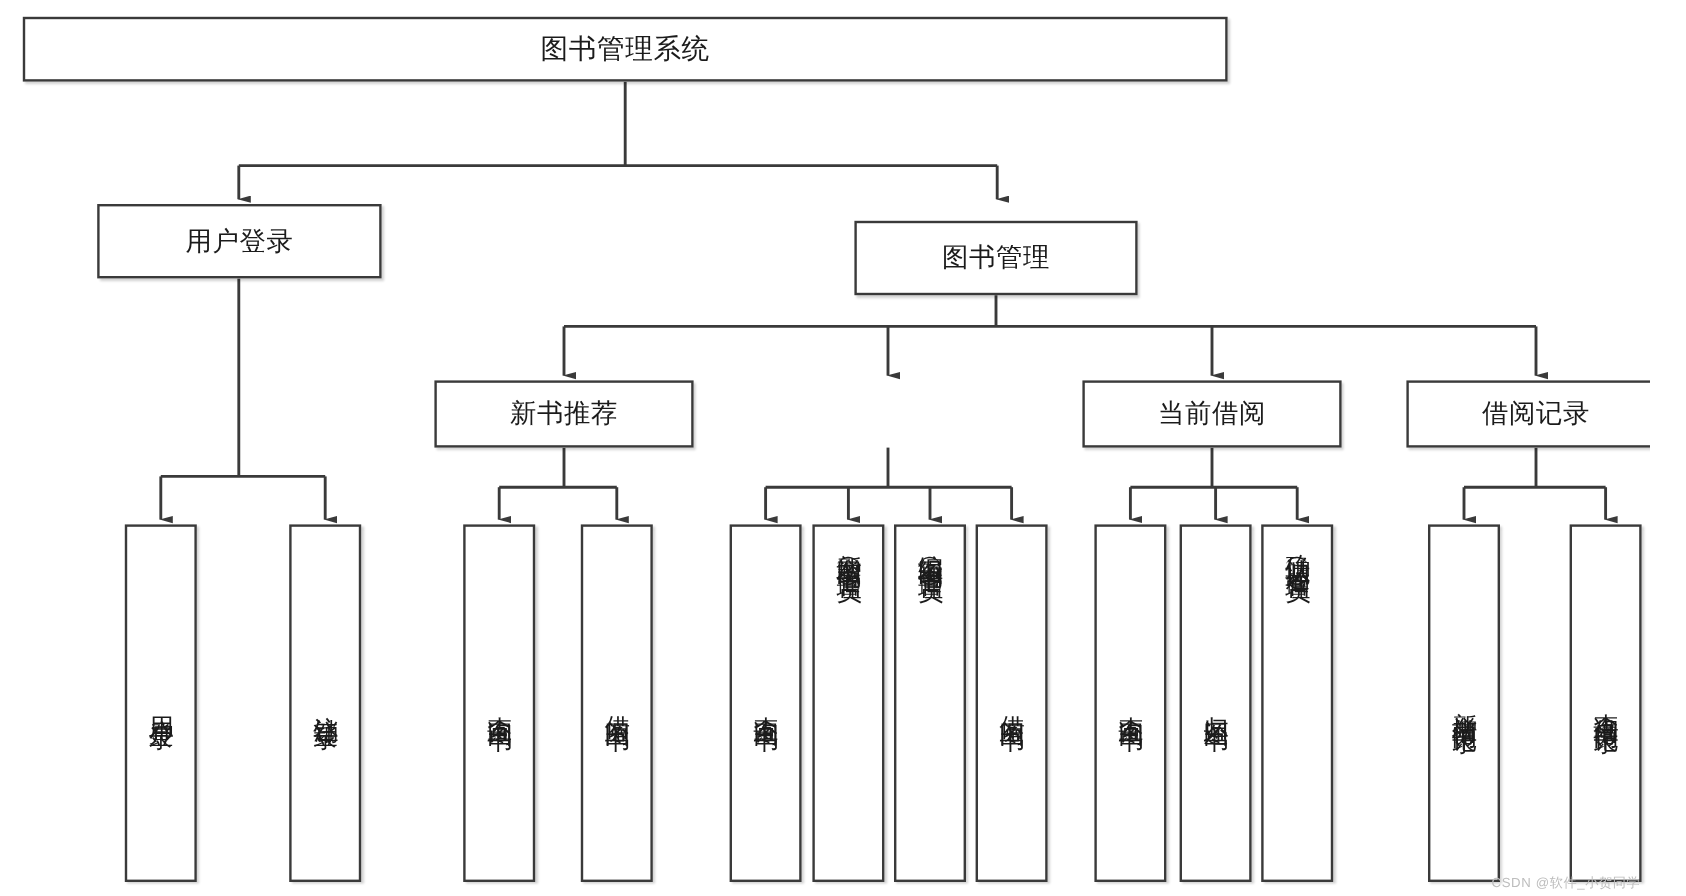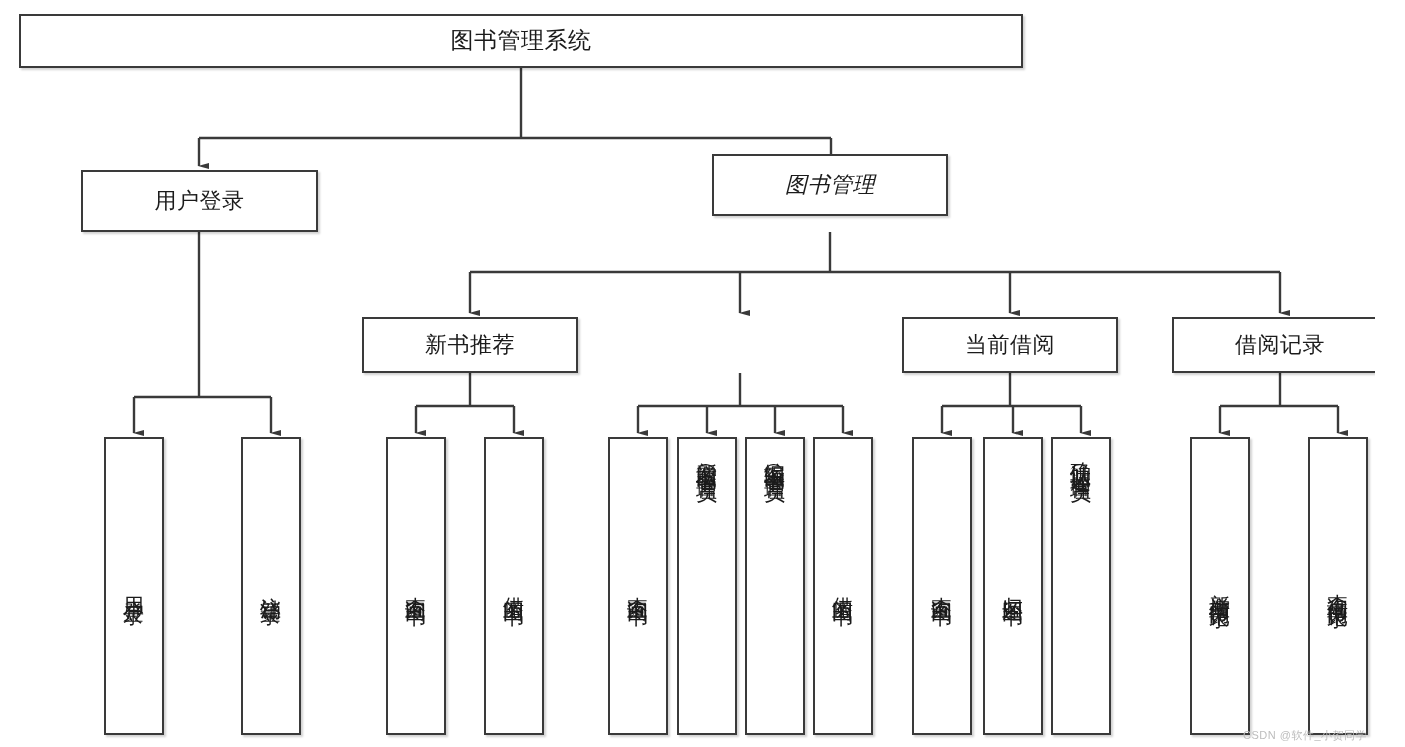--- a/index.html
+++ b/index.html
@@ -133,21 +133,21 @@
     </g>
   </svg>
 
   <div class="node horiz root" style="left:19px; top:14px; width:1004px; height:54px;">
     <span class="label">图书管理系统</span>
   </div>
 
   <div class="node horiz" style="left:81px; top:170px; width:237px; height:62px;">
     <span class="label">用户登录</span>
   </div>
-  <div class="node horiz" style="left:712px; top:154px; width:236px; height:62px;font-style:italic;">
+  <div class="node horiz" style="left:712px; top:184px; width:236px; height:62px;">
     <span class="label">图书管理</span>
   </div>
 
   <div class="node horiz" style="left:362px; top:317px; width:216px; height:56px;">
     <span class="label">新书推荐</span>
   </div>
   <div class="node horiz" style="left:902px; top:317px; width:216px; height:56px;font-family:Liberation Serif, serif;">
     <span class="label">当前借阅</span>
   </div>
   <div class="node horiz" style="left:1172px; top:317px; width:216px; height:56px;">

